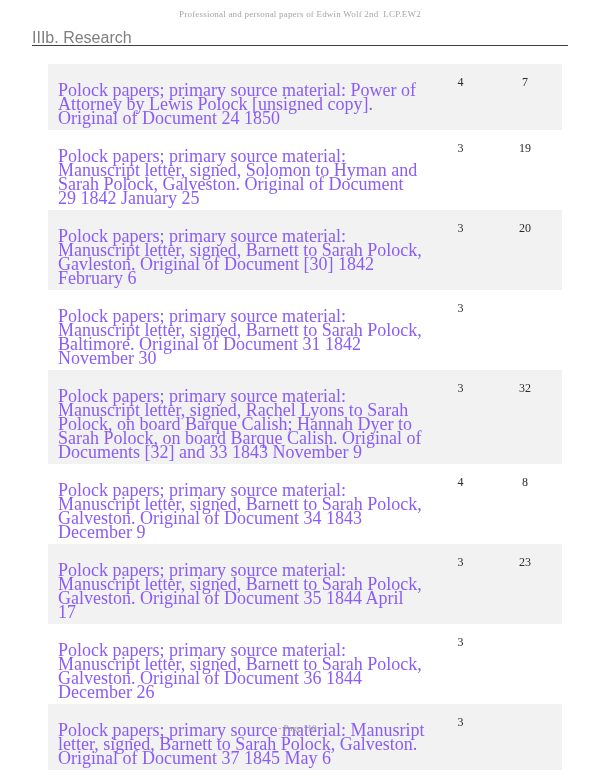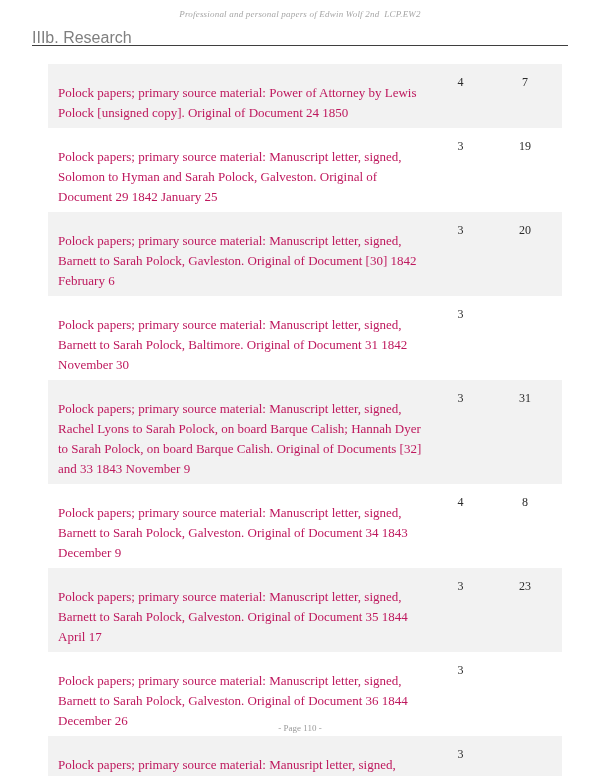--- a/index.html
+++ b/index.html
@@ -13,21 +13,20 @@
   }
   .doc-header {
     position:absolute;
     top:9px; left:0;
     width:100%;
     text-align:center;
     font-size:9px;
     color:#a6a6a6;
     white-space:pre;
     letter-spacing:0.2px;
-    font-style:italic;
   }
   .section-label {
     position:absolute;
     top:29px; left:32px;
     font-family:"Liberation Sans", sans-serif;
     font-size:16px;
     color:#7f7f7f;
   }
   .rule {
     position:absolute;
@@ -40,23 +39,23 @@
     position:absolute;
     top:64px; left:48px;
     width:514px;
   }
   .row { display:flex; align-items:stretch; }
   .row:nth-child(odd) { background:#f2f2f2; }
   .cell-desc {
     width:385px;
     box-sizing:border-box;
     padding:19px 8px 5px 10px;
-    font-size:13px;
-    line-height:20px;
-    color:#be185d;
+    font-size:18px;
+    line-height:14px;
+    color:#8b5cf6;
   }
   .cell-num {
     box-sizing:border-box;
     padding-top:10px;
     font-size:12px;
     line-height:16px;
     color:#2b2b2b;
     text-align:center;
   }
   .cell-num1 { width:55px; }
@@ -103,21 +102,21 @@
     </div>
 
     <div class="row">
       <div class="cell-desc">Polock papers; primary source material: Manuscript letter, signed, Barnett to Sarah Polock, Baltimore. Original of Document 31 1842 November 30</div>
       <div class="cell-num cell-num1">3</div>
     </div>
 
     <div class="row">
       <div class="cell-desc">Polock papers; primary source material: Manuscript letter, signed, Rachel Lyons to Sarah Polock, on board Barque Calish; Hannah Dyer to Sarah Polock, on board Barque Calish. Original of Documents [32] and 33 1843 November 9</div>
       <div class="cell-num cell-num1">3</div>
-      <div class="cell-num cell-num2">31</div>
+      <div class="cell-num cell-num2">32</div>
     </div>
 
     <div class="row">
       <div class="cell-desc">Polock papers; primary source material: Manuscript letter, signed, Barnett to Sarah Polock, Galveston. Original of Document 34 1843 December 9</div>
       <div class="cell-num cell-num1">4</div>
       <div class="cell-num cell-num2">8</div>
     </div>
 
     <div class="row">
       <div class="cell-desc">Polock papers; primary source material: Manuscript letter, signed, Barnett to Sarah Polock, Galveston. Original of Document 35 1844 April 17</div>

